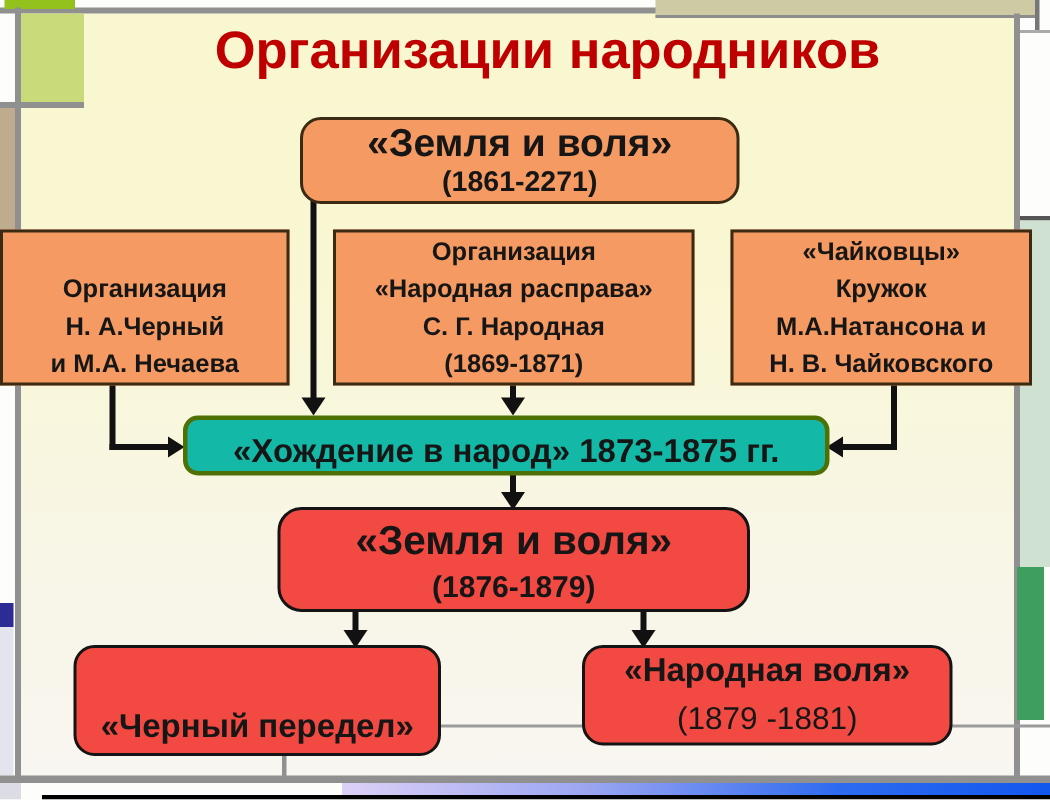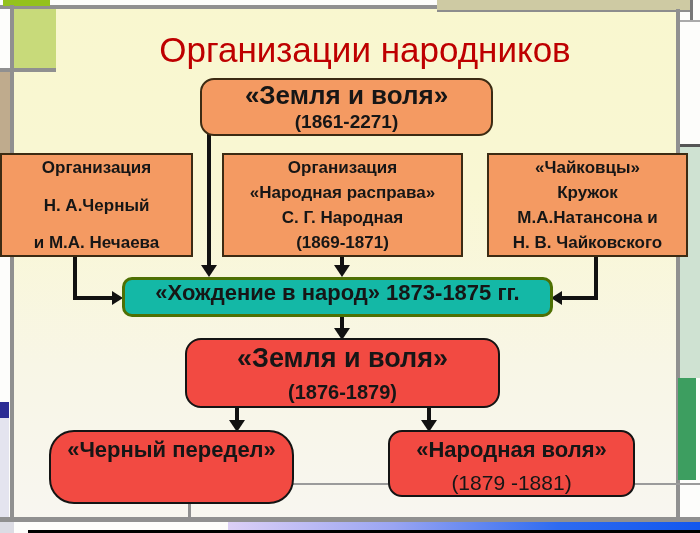--- a/index.html
+++ b/index.html
@@ -8,21 +8,21 @@
 
   
   .main-bg{position:absolute;left:14px;top:9px;width:663px;height:509px;z-index:0;
     background:linear-gradient(to bottom,#f9f7cf 0%,#f9f7d3 35%,#f8f6e6 70%,#f8f6f0 100%);}
 
   
   .dec{position:absolute;z-index:1;}
 
   
   .box{position:absolute;box-sizing:border-box;display:flex;flex-direction:column;
-       justify-content:space-between;align-items:center;text-align:center;
+       justify-content:flex-end;align-items:center;text-align:center;
        font-weight:bold;color:#161616;z-index:3;}
   .orange{background:#f49a62;border:2px solid #3c2b13;}
   .green-box{background:#14b8a6;border:3px solid #4e7004;border-radius:10px;}
   .red-box{background:#f24a42;border:2px solid #141414;}
   .r14{border-radius:14px;}
   .r16{border-radius:16px;}
 
   .t26{font-size:26px;line-height:30px;}
   .t19{font-size:19px;line-height:24px;}
   .t17{font-size:17px;line-height:25px;}
@@ -32,21 +32,21 @@
   .t22b{font-size:22px;line-height:36px;}
 
   
   .cline{position:absolute;background:#111;z-index:2;}
   .arr{position:absolute;width:0;height:0;z-index:2;}
   .arr-down{border-left:8px solid transparent;border-right:8px solid transparent;border-top:12px solid #111;}
   .arr-right{border-top:7px solid transparent;border-bottom:7px solid transparent;border-left:11px solid #111;}
   .arr-left{border-top:7px solid transparent;border-bottom:7px solid transparent;border-right:11px solid #111;}
 
   .page-title{position:absolute;left:55px;right:25px;top:14px;text-align:center;
-    font-size:35px;font-weight:normal;color:#be0000;z-index:3;letter-spacing:0px;margin-top:16px;}
+    font-size:35px;font-weight:bold;color:#be0000;z-index:3;letter-spacing:0px;}
 </style>
 </head>
 <body>
 
 <div id="slide">
 
   <div class="main-bg"></div>
 
   <div class="dec" style="left:0;top:5px;width:692px;height:4px;background:#909090;"></div>
   <div class="dec" style="left:3px;top:0;width:47px;height:6px;background:#94c21d;"></div>
@@ -122,21 +122,21 @@
 
   <div class="box green-box" style="left:122px;top:277px;width:431px;height:40px;font-size:22px;">
     <div>«Хождение в народ» 1873-1875 гг.</div>
   </div>
 
   <div class="box red-box r16" style="left:185px;top:338px;width:315px;height:70px;">
     <div class="t27">«Земля и воля»</div>
     <div class="t20">(1876-1879)</div>
   </div>
 
-  <div class="box red-box r14" style="left:49px;top:430px;width:245px;height:74px;border-radius:25px;">
+  <div class="box red-box r14" style="left:49px;top:430px;width:245px;height:74px;">
     <div class="t22b">«Черный передел»</div>
   </div>
 
   <div class="box red-box r14" style="left:388px;top:430px;width:247px;height:67px;">
     <div class="t22b">«Народная воля»</div>
     <div class="t21r">(1879 -1881)</div>
   </div>
 
 </div>
 

